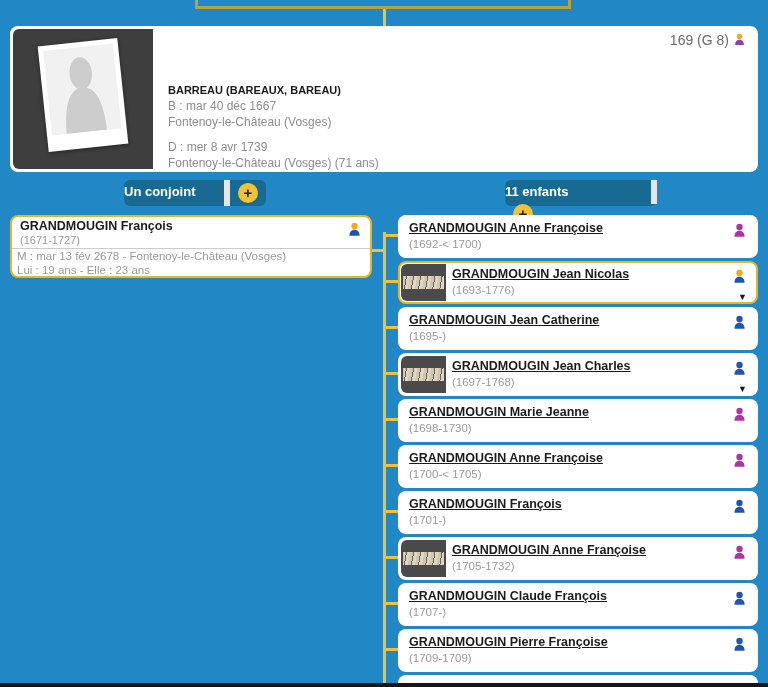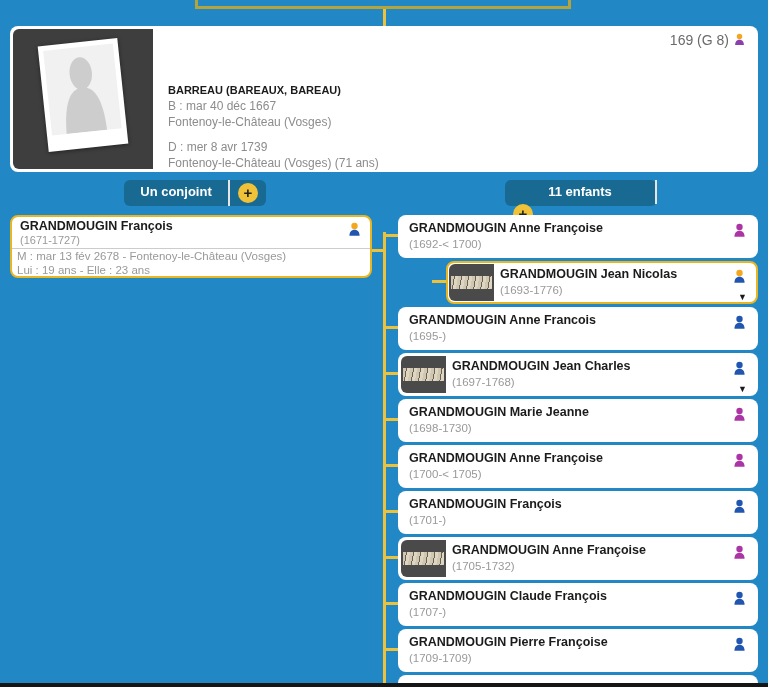--- a/index.html
+++ b/index.html
@@ -25,22 +25,22 @@
   .main-name{ position:absolute; left:158px; top:10px; font-size:11px; line-height:18px;
               font-weight:bold; color:#1b1b1b;margin-top:45px; }
   .main-birth{ position:absolute; left:158px; top:72px; font-size:12px; line-height:16px; color:#8c8c8c; }
   .main-death{ position:absolute; left:158px; top:113px; font-size:12px; line-height:16px; color:#8c8c8c; }
 
   
   .pill{ position:absolute; top:180px; height:26px; background:#186a93; border-radius:6px;
          display:flex; cursor:pointer; }
   .pill-spouse{ left:124px; width:142px; }
   .pill-children{ left:505px; width:152px;flex-direction:column; }
-  .pill-label{ flex:1; text-align:center; line-height:24px; font-weight:bold; font-size:13px;
-               color:#fff; border-right:2px solid #e5e5e5; }
+  .pill-label{ flex:1; line-height:24px; font-weight:bold; font-size:13px;
+               color:#fff; border-right:6px solid #e5e5e5; }
   .pill-add{ width:36px; display:flex; align-items:center; justify-content:center; }
   .add-circle{ width:20px; height:20px; border-radius:50%; background:#f0c237; color:#222;
                font-weight:bold; font-size:15px; line-height:19px; text-align:center; }
 
   
   .v-line{ position:absolute; left:383px; top:232px; width:3px; height:455px; background:#ecc13b; }
   .spouse-link{ position:absolute; left:371px; top:249px; width:13px; height:3px; background:#ecc13b; }
 
   
   .spouse-card{ position:absolute; left:10px; top:215px; width:362px; height:63px; background:#fff;
@@ -48,25 +48,25 @@
   .spouse-name{ position:absolute; top:2px; left:8px; font-size:12.5px; font-weight:bold; color:#1b1b1b; }
   .spouse-dates{ position:absolute; top:17px; left:8px; font-size:11px; color:#999; }
   .spouse-divider{ position:absolute; top:31px; left:0; right:0; height:1px; background:#ccc; }
   .spouse-marriage{ position:absolute; top:33px; left:5px; font-size:11.5px; color:#999; white-space:nowrap; }
   .spouse-ages{ position:absolute; top:47px; left:5px; font-size:11.5px; color:#999; }
 
   
   .children-list{ position:absolute; left:398px; top:215px; width:360px; }
   .child-card{ position:relative; height:43px; margin-bottom:3px; background:#fff;
                border:2px solid transparent; border-radius:8px; cursor:pointer; }
-  .child-card.selected{ border-color:#e7b622;margin-left:48px; }
+  .child-card.selected{ border-color:#e7b622; }
   .child-card::before{ content:""; position:absolute; left:-16px; top:17px; width:14px; height:3px;
                        background:#ecc13b; }
   .child-name{ position:absolute; top:4px; left:9px; right:28px; font-size:12.5px; font-weight:bold;
-               color:#1b1b1b; white-space:nowrap; overflow:hidden; }
+               color:#1b1b1b; white-space:nowrap; overflow:hidden;text-decoration:underline; }
   .child-dates{ position:absolute; top:21px; left:9px; font-size:11.5px; color:#999; }
   .child-card.has-photo .child-name, .child-card.has-photo .child-dates{ left:52px; }
   .thumb{ position:absolute; left:1px; top:1px; bottom:1px; width:45px; background:#4a4a4a;
           border-radius:6px 0 0 6px; overflow:hidden; }
   .scribble{ position:absolute; top:50%; margin-top:-7px; left:2px; right:2px; height:13px;
              background:repeating-linear-gradient(100deg,#cfc7b2 0 3px,#6b6250 3px 4px,#ded6c2 4px 7px); }
   .person-icon{ width:15px; height:16px; display:block; }
   .child-card .person-icon{ position:absolute; top:6px; right:9px; }
   .spouse-card .person-icon{ position:absolute; top:5px; right:8px; }
   .main-badge .person-icon{ width:13px; height:14px; }
@@ -166,21 +166,21 @@
     <div class="child-name">GRANDMOUGIN Jean Nicolas</div>
     <div class="child-dates">(1693-1776)</div>
     <svg class="person-icon person-male-sosa" viewBox="0 0 16 17">
       <circle class="head" cx="8" cy="4.2" r="3.4"></circle>
       <path class="body" d="M8 8.2 C4.4 8.2 2.6 11 2.6 14.6 L13.4 14.6 C13.4 11 11.6 8.2 8 8.2 Z"></path>
     </svg>
     <span class="expander">▼</span>
   </div>
       <div class="child-card">
 
-    <div class="child-name">GRANDMOUGIN Anne Francois</div>
+    <div class="child-name">GRANDMOUGIN Jean Catherine</div>
     <div class="child-dates">(1695-)</div>
     <svg class="person-icon person-male" viewBox="0 0 16 17">
       <circle class="head" cx="8" cy="4.2" r="3.4"></circle>
       <path class="body" d="M8 8.2 C4.4 8.2 2.6 11 2.6 14.6 L13.4 14.6 C13.4 11 11.6 8.2 8 8.2 Z"></path>
     </svg>
 
   </div>
       <div class="child-card has-photo">
     <div class="thumb">
       <div class="scribble"></div>

